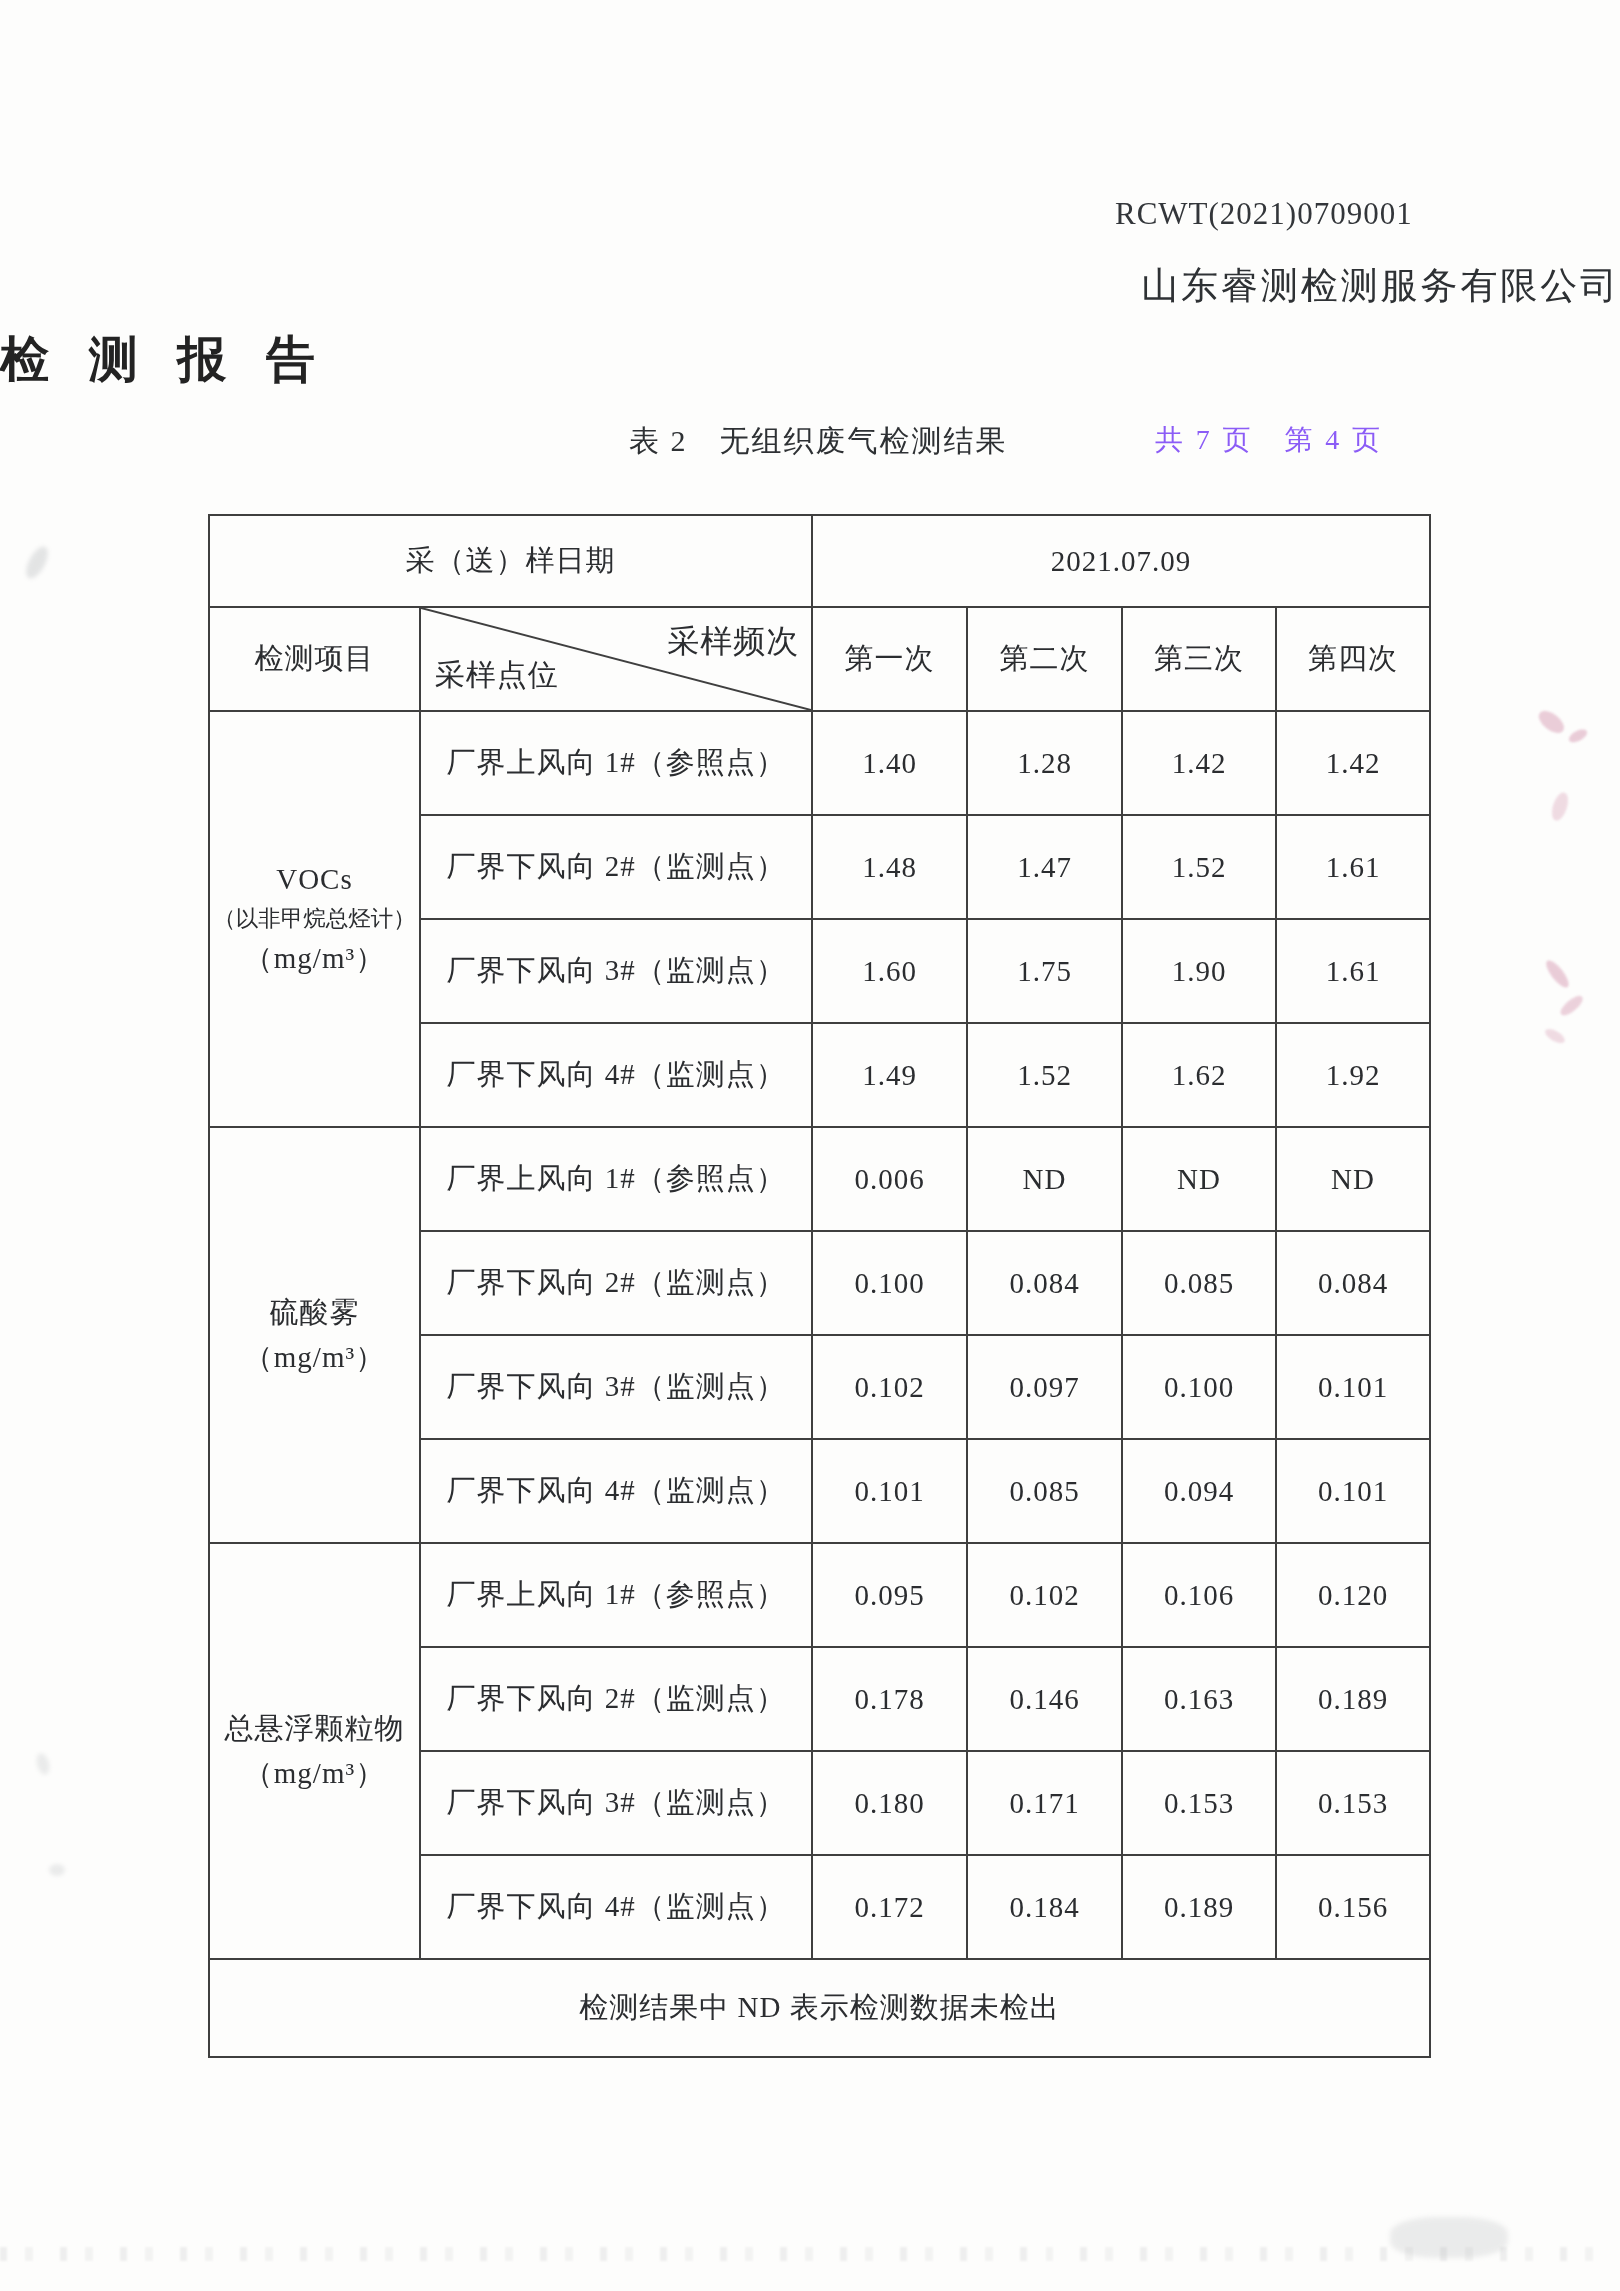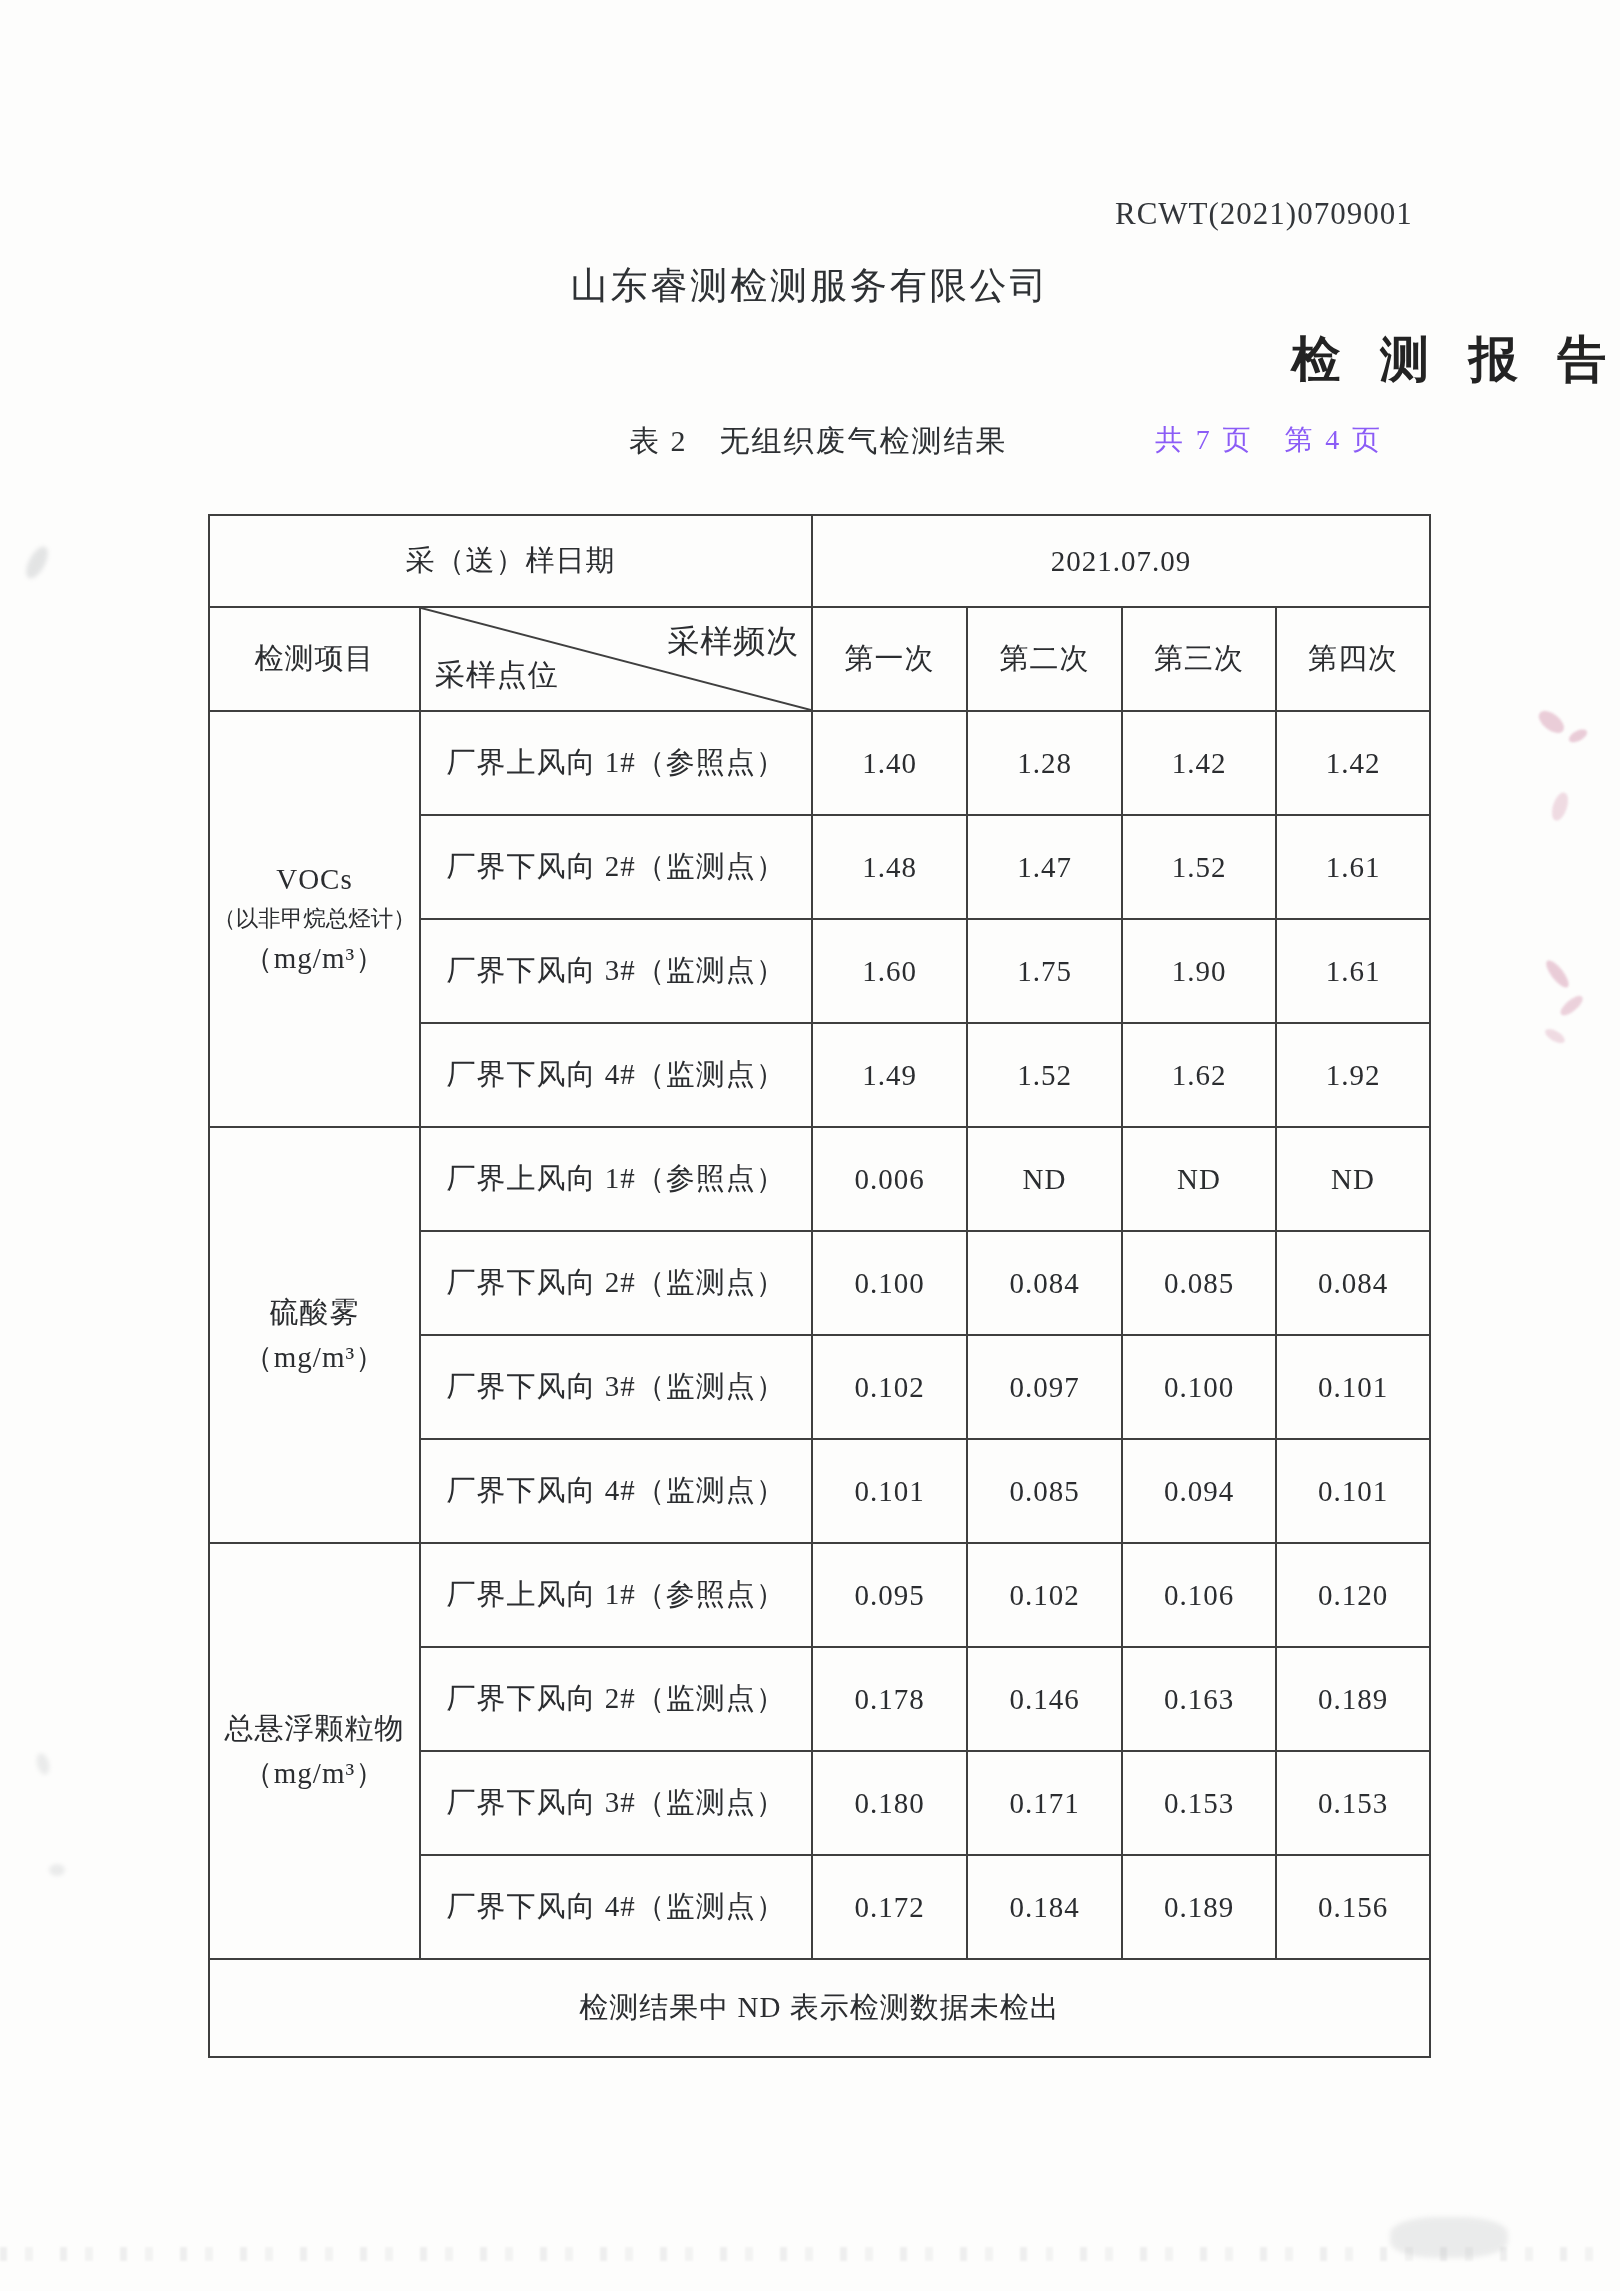--- a/index.html
+++ b/index.html
@@ -14,25 +14,25 @@
     font-family:"Liberation Serif","DejaVu Serif",serif;
     color:var(--ink);
     overflow:hidden;
   }
   .report-no{
     position:absolute;top:196px;left:1115px;
     font-size:31px;letter-spacing:1px;color:#33363a;
   }
   .company{
     position:absolute;top:261px;left:0;width:100%;
-    text-align:center;font-size:37px;letter-spacing:2.9px;color:#2e3134;
+    text-align:right;font-size:37px;letter-spacing:2.9px;color:#2e3134;
   }
   .title{
     position:absolute;top:327px;left:0;width:100%;
-    text-align:right;font-size:49px;font-weight:bold;
+    text-align:left;font-size:49px;font-weight:bold;
     letter-spacing:13.7px;color:#232323;
   }
   .caption{
     position:absolute;top:421px;left:629px;
     font-size:30px;letter-spacing:2px;color:#2e3134;
   }
   .pagination{
     position:absolute;top:421px;left:1155px;
     font-size:28px;letter-spacing:2.9px;color:#8b5cf6;
   }

